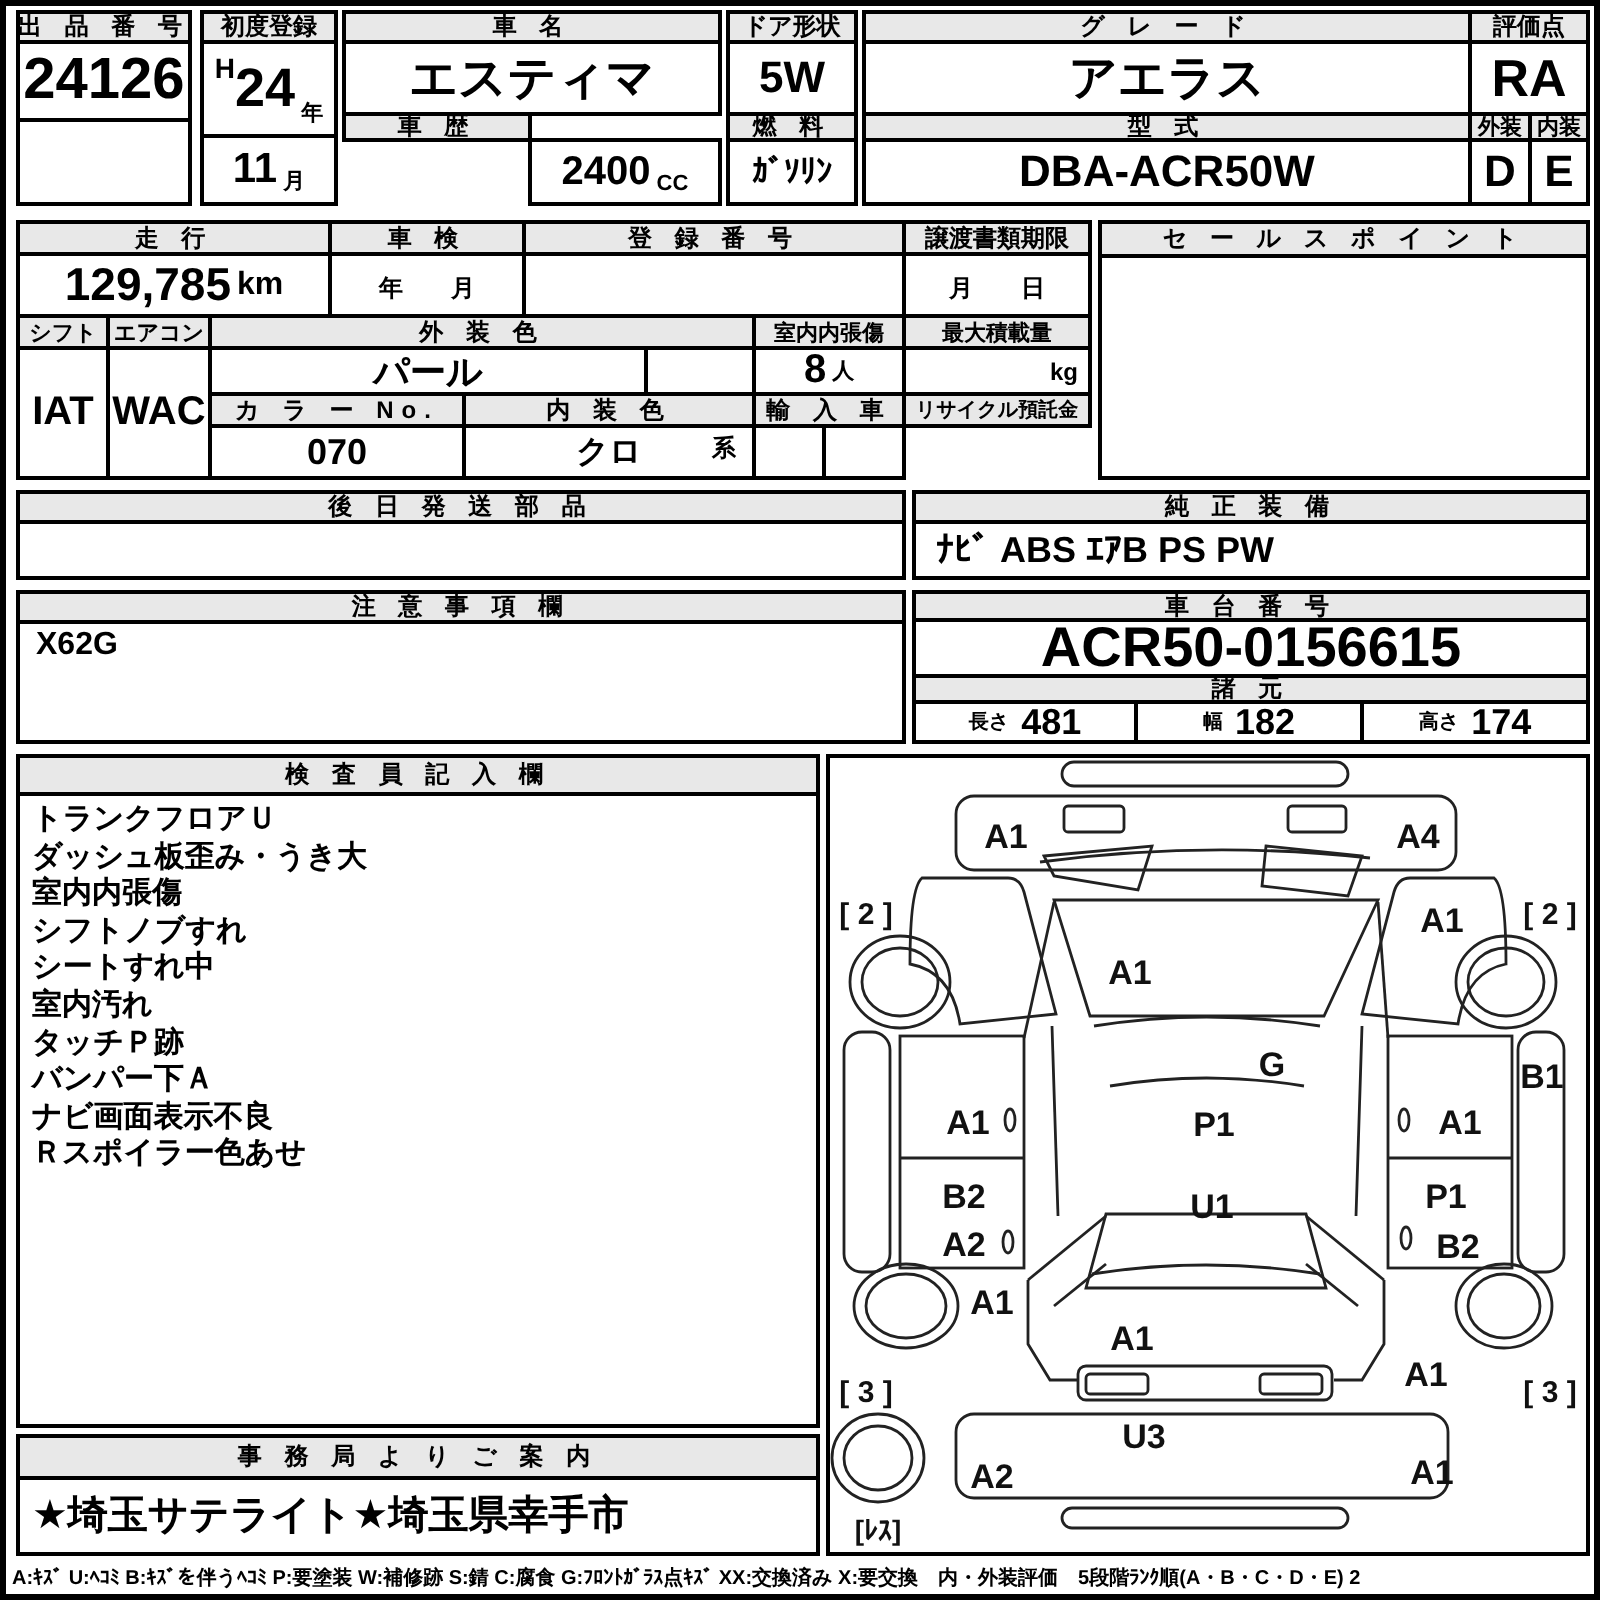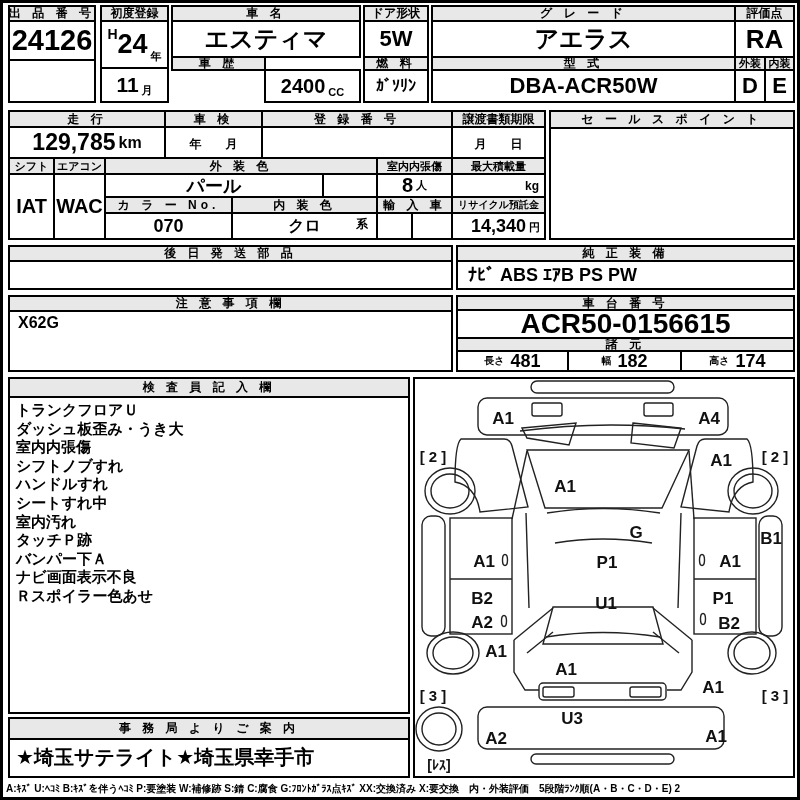--- a/index.html
+++ b/index.html
@@ -103,24 +103,20 @@
   <div class="c h" style="left:231px;top:196px;width:147px;height:18px;">内 装 色</div>
   <div class="c" style="left:231px;top:212px;width:147px;height:28px;">
     <span style="font-size:16px;">クロ</span>
     <span style="position:absolute;right:8px;bottom:5px;font-size:12px;">系</span>
   </div>
   <div class="c h" style="left:376px;top:196px;width:77px;height:18px;">輸 入 車</div>
   <div class="c" style="left:376px;top:212px;width:77px;height:28px;">
     <span style="position:absolute;left:33px;top:0;bottom:0;border-left:2px solid #000;"></span>
   </div>
   <div class="c h ht" style="left:451px;top:196px;width:95px;height:18px;font-size:10px;">リサイクル預託金</div>
-  <div class="c" style="left:451px;top:212px;width:95px;height:28px;justify-content:flex-end;padding-right:4px;">
-    <span style="font-size:18px;">14,340</span>
-      <span class="sub">円</span>
-  </div>
 
   <div class="c h" style="left:8px;top:245px;width:445px;height:17px;">後 日 発 送 部 品</div>
   <div class="c" style="left:8px;top:260px;width:445px;height:30px;"></div>
   <div class="c h" style="left:456px;top:245px;width:339px;height:17px;">純 正 装 備</div>
   <div class="c left" style="left:456px;top:260px;width:339px;height:30px;font-size:18px;padding-left:10px;">ﾅﾋﾞ ABS ｴｱB PS PW</div>
 
   <div class="c h" style="left:8px;top:295px;width:445px;height:17px;">注 意 事 項 欄</div>
   <div class="c left" style="left:8px;top:310px;width:445px;height:62px;font-size:16px;padding-left:8px;align-items:flex-start;padding-top:2px;">X62G</div>
 
   <div class="c h" style="left:456px;top:295px;width:339px;height:16px;">車 台 番 号</div>
@@ -139,21 +135,20 @@
       <span style="font-size:18px;">174</span>
   </div>
 
   <div class="c" style="left:8px;top:377px;width:402px;height:337px;display:block;">
     <div class="h" style="height:17px;display:flex;align-items:center;justify-content:center;border-bottom:2px solid #000;font-weight:bold;">検 査 員 記 入 欄</div>
     <div style="padding:3px 6px;">
       <div class="insp-item">トランクフロアＵ</div>
       <div class="insp-item">ダッシュ板歪み・うき大</div>
       <div class="insp-item">室内内張傷</div>
       <div class="insp-item">シフトノブすれ</div>
-      <div class="insp-item">ハンドルすれ</div>
       <div class="insp-item">シートすれ中</div>
       <div class="insp-item">室内汚れ</div>
       <div class="insp-item">タッチＰ跡</div>
       <div class="insp-item">バンパー下Ａ</div>
       <div class="insp-item">ナビ画面表示不良</div>
       <div class="insp-item">Ｒスポイラー色あせ</div>
     </div>
   </div>
 
   <div class="c" style="left:8px;top:717px;width:402px;height:61px;display:block;">

